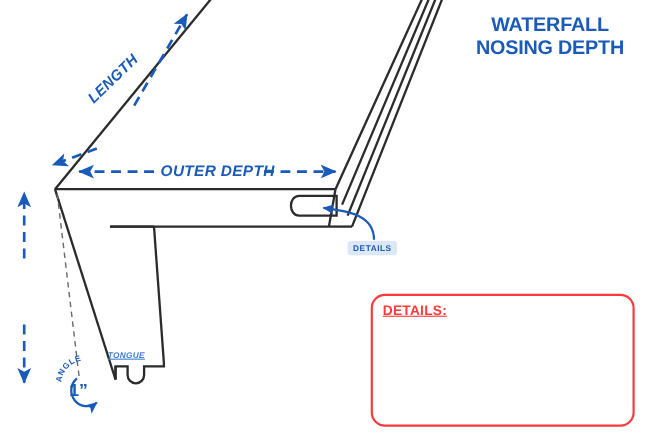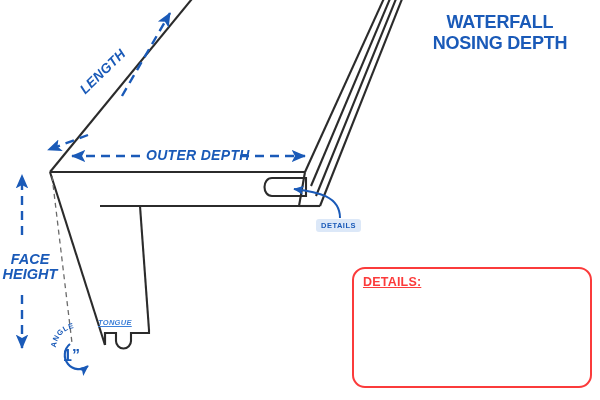--- a/index.html
+++ b/index.html
@@ -118,21 +118,21 @@
     font-size: 7.5px;
     font-weight: bold;
     letter-spacing: 0.5px;
     padding: 2px 5px 2px 5px;
     border-radius: 3px;
     font-family: "Liberation Sans", sans-serif;
   }
 
   #details-box {
     position: absolute;
-    left: 352px;
+    left: 337px;
     top: 267px;
     width: 240px;
     height: 121px;
     border: 2.5px solid #fb3b3b;
     border-radius: 13px;
     box-sizing: border-box;
     background: transparent;
   }
   #details-title {
     position: absolute;
@@ -221,24 +221,20 @@
 
   <div class="title-block">
     <span class="title-line">WATERFALL</span>
     <span class="title-line">NOSING DEPTH</span>
   </div>
 
   <div class="dim-label" id="label-outer-depth">OUTER DEPTH</div>
 
   <div class="dim-label" id="label-length">LENGTH</div>
 
-  <div class="dim-label" id="label-face-height">
-    <span>FACE</span>
-    <span>HEIGHT</span>
-  </div>
 
   <div id="label-angle">
     <svg viewBox="0 0 44 22" xmlns="http://www.w3.org/2000/svg">
       <defs>
         <path id="angleArcPath" d="M 1 20 A 21 21 0 0 1 40 8" fill="none"></path>
       </defs>
       <text>
         <textPath href="#angleArcPath" startOffset="4%">ANGLE</textPath>
       </text>
     </svg>

